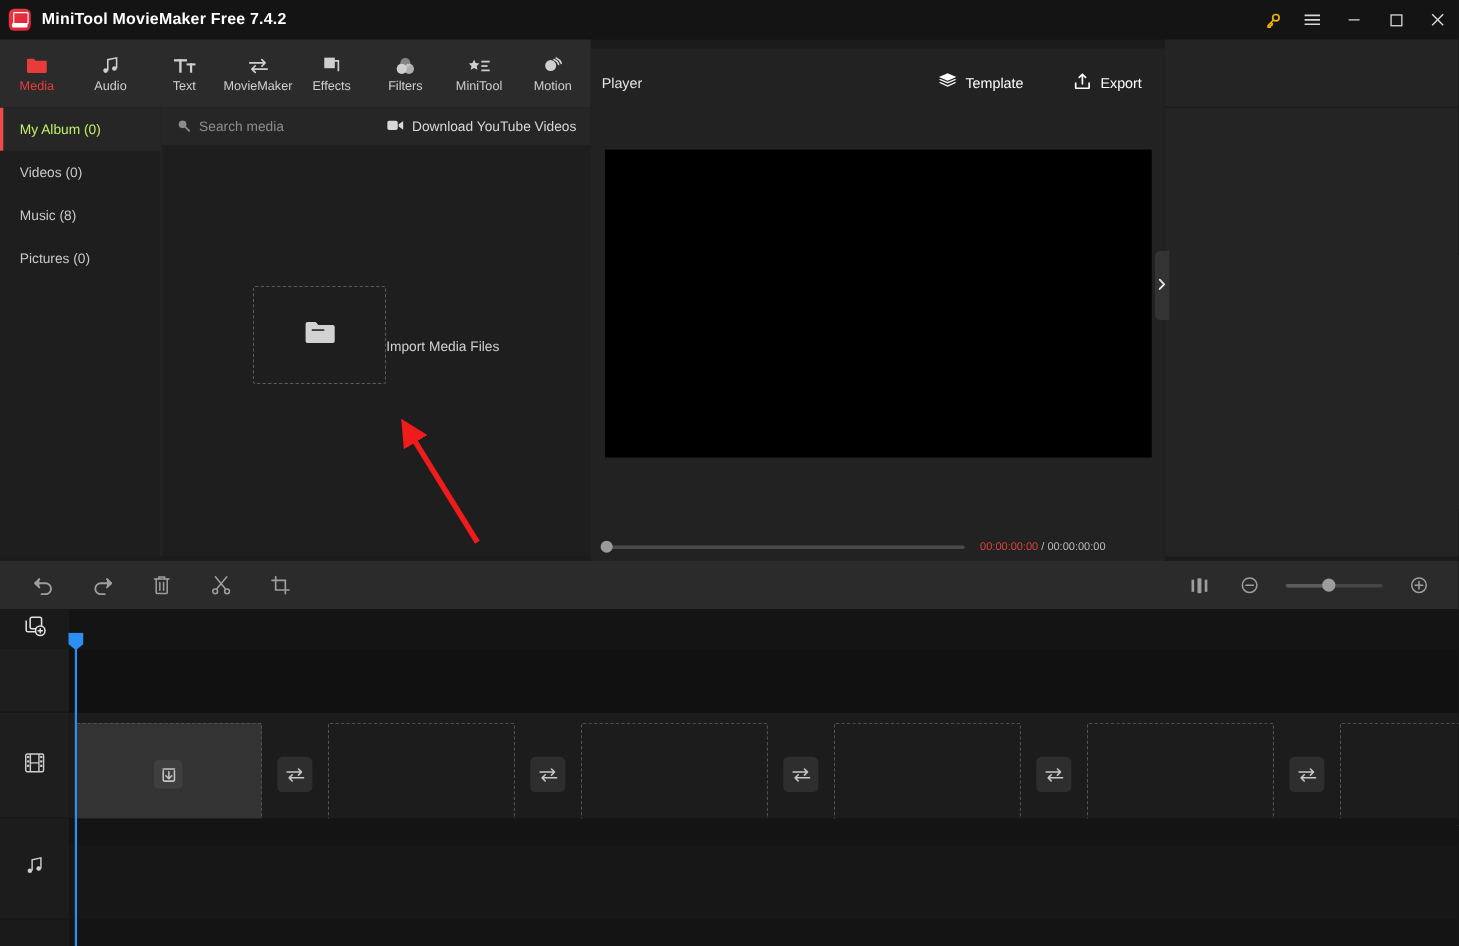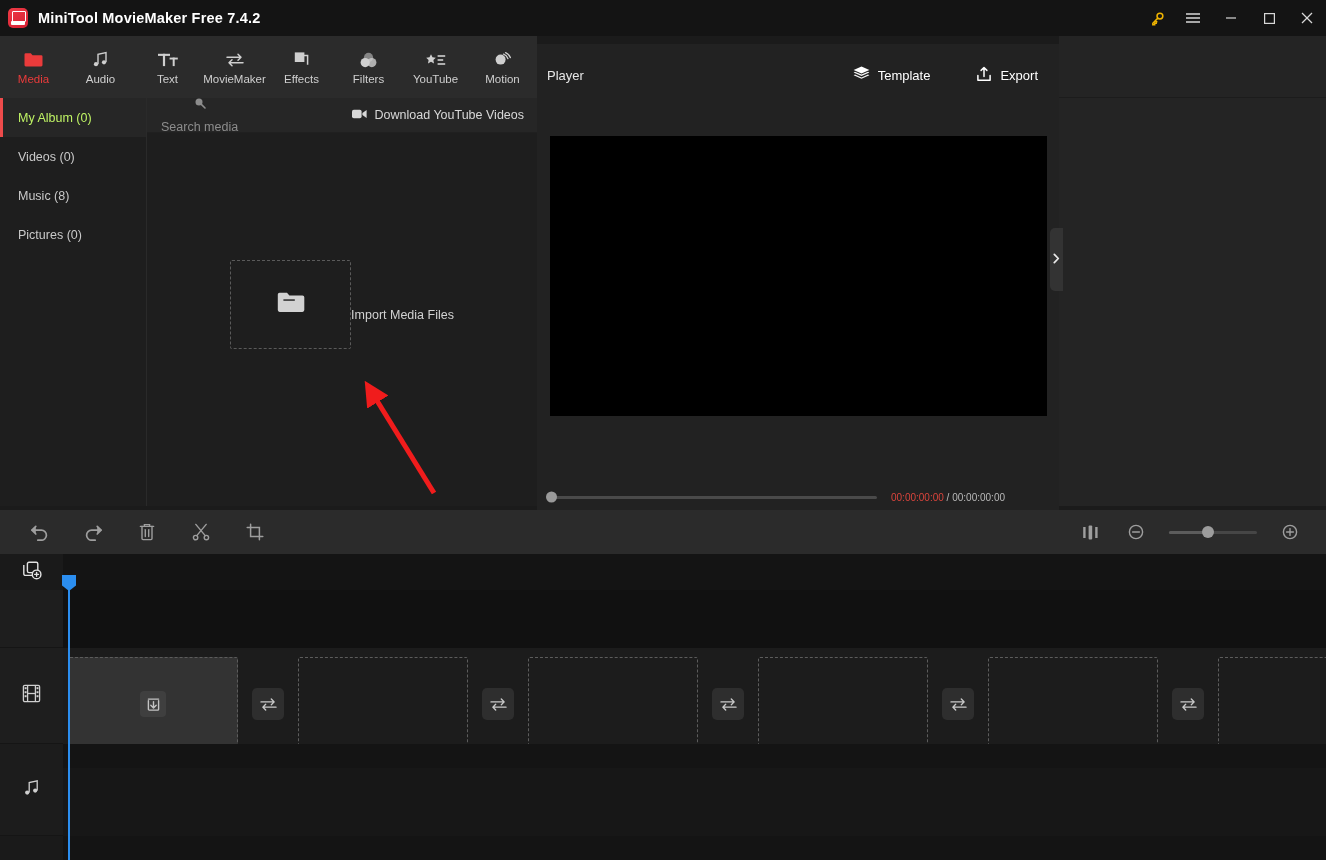--- a/index.html
+++ b/index.html
@@ -77,21 +77,21 @@
     content: ""; position: absolute; left: 0; top: 0; width: 3px; height: 39px;
     background: #ee4b4b;
   }
   .media-main { flex: 1; position: relative; }
   .media-bar {
     height: 35px; background: #262626; display: flex; align-items: center;
     border-bottom: 1px solid #202020;
   }
   .search-box {
     display: flex; align-items: center; gap: 8px; margin-left: 14px;
-    color: #8c8c8c; font-size: 12.5px; flex-direction: column;
+    color: #8c8c8c; font-size: 12.5px;
   }
   .yt-link {
     display: flex; align-items: center; gap: 8px; margin-left: auto; margin-right: 13px;
     color: #d8d8d8; font-size: 12.5px;
   }
   .import-wrap {
     position: absolute; left: 0; top: 35px; width: 390px; height: 373px;
     display: flex; flex-direction: row; align-items: center; justify-content: center;
     padding-bottom: 30px;
   }
@@ -364,21 +364,21 @@
 
     <div class="tool">
       <span class="ti">
         <svg width="22" height="15" viewBox="0 0 22 15" fill="currentColor">
           <path d="M6 1.3l1.5 3 3.3.5-2.4 2.3.6 3.3L6 8.85 3 10.4l.6-3.3L1.2 4.8l3.3-.5z"></path>
           <rect x="12.6" y="2.2" width="7.6" height="1.6"></rect>
           <rect x="12.6" y="6.2" width="5.6" height="1.6"></rect>
           <rect x="12.6" y="10.2" width="7.6" height="1.6"></rect>
         </svg>
       </span>
-      <span class="tlabel">YouTube</span>
+      <span class="tlabel">MiniTool</span>
     </div>
 
     <div class="tool">
       <span class="ti">
         <svg width="19" height="17" viewBox="0 0 19 17" fill="none" stroke="currentColor" stroke-width="1.4">
           <circle cx="7.6" cy="8.6" r="5" fill="currentColor" stroke="none"></circle>
           <path d="M10.6 3.1a7 7 0 0 1 4.3 4.5" stroke-linecap="round"></path>
           <path d="M12.6 1.7a8.6 8.6 0 0 1 4.7 4.9" stroke-linecap="round"></path>
         </svg>
       </span>

